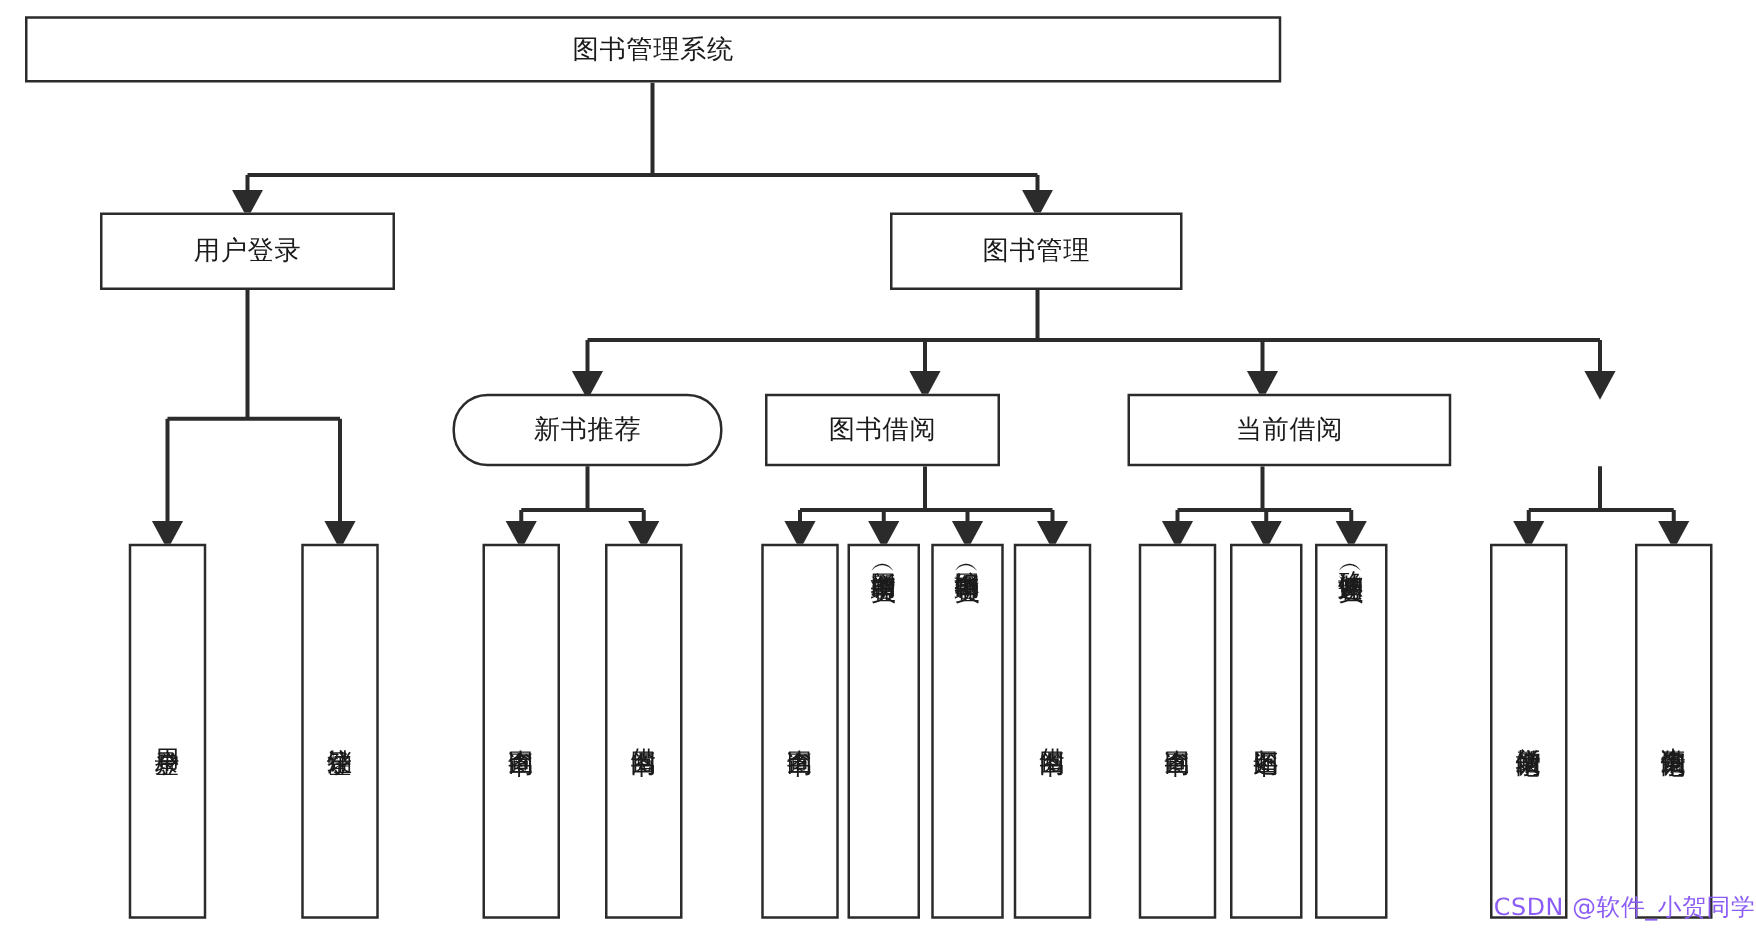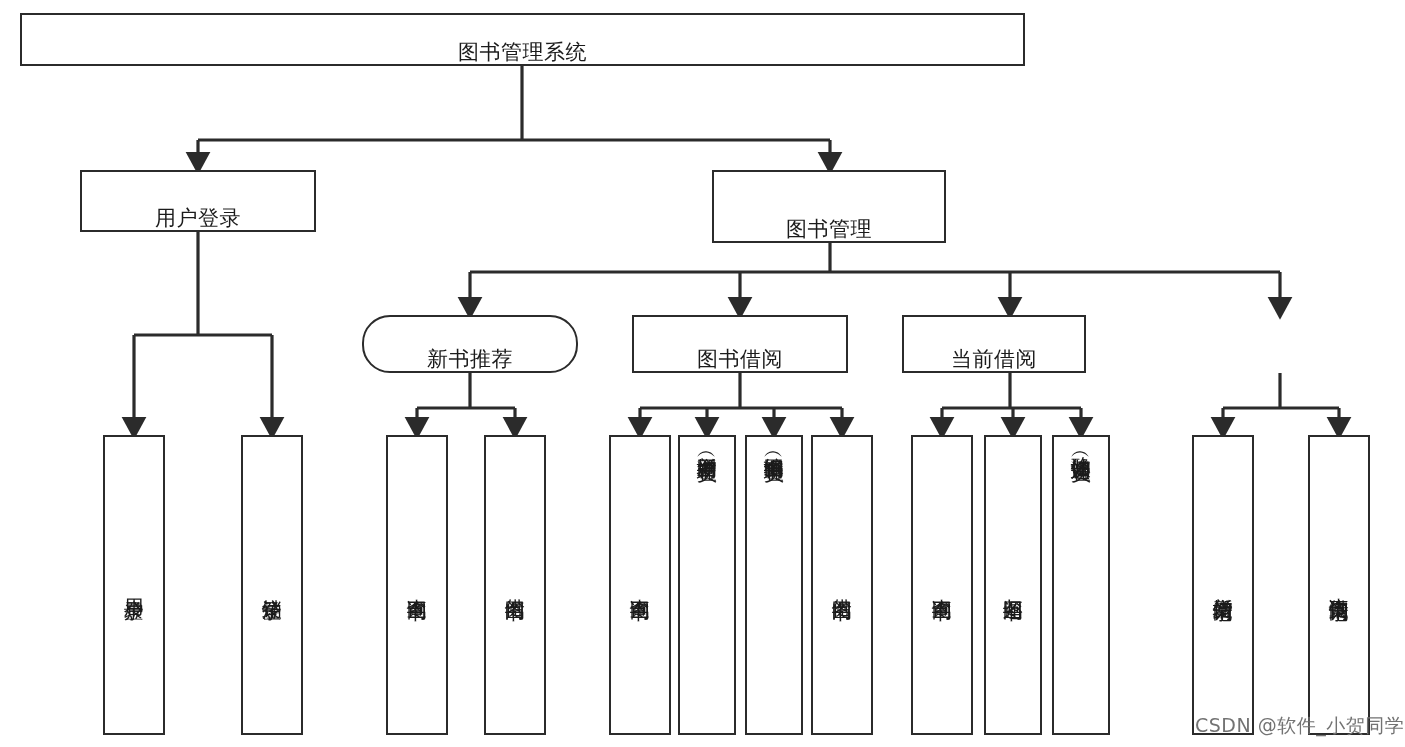--- a/index.html
+++ b/index.html
@@ -25,21 +25,21 @@
     top: 0;
     width: 1405px;
     height: 747px;
   }
   .node-box {
     position: absolute;
     box-sizing: border-box;
     border: 2.5px solid #2b2b2b;
     background: #ffffff;
     display: flex;
-    align-items: flex-end;
+    align-items: center;
     justify-content: center;
     color: #1b1b1b;
   }
   .node-label-h {
     font-size: 21px;
     line-height: 1.1;
     letter-spacing: 0.5px;
     white-space: nowrap;
   }
   .node-box.leaf {
@@ -54,21 +54,21 @@
     line-height: 1.22;
     letter-spacing: 1px;
     white-space: nowrap;
     text-align: center;
   }
   .node-box.leaf.overflow-top {
     align-items: flex-start;
   }
   .watermark {
     position: absolute;
-    color: #737373;
+    color: #8b5cf6;
     font-size: 19px;
     letter-spacing: 0.5px;
     white-space: nowrap;
     pointer-events: none;
   }
 </style>
 </head>
 <body>
 
 <div id="diagram-root">
@@ -138,31 +138,31 @@
     </g>
   </svg>
 
   <div class="node-box" id="box-root" style="left: 20px; top: 13px; width: 1005px; height: 53px;">
     <span class="node-label-h">图书管理系统</span>
   </div>
 
   <div class="node-box" id="box-user_login" style="left: 80px; top: 170px; width: 236px; height: 62px;">
     <span class="node-label-h">用户登录</span>
   </div>
-  <div class="node-box" id="box-book_mgmt" style="left: 712px; top: 170px; width: 234px; height: 73px;">
+  <div class="node-box" id="box-book_mgmt" style="left: 712px; top: 170px; width: 234px; height: 62px;">
     <span class="node-label-h">图书管理</span>
   </div>
 
   <div class="node-box" id="box-new_book_rec" style="left: 362px; top: 315px; width: 216px; height: 58px; border-radius: 28px;">
     <span class="node-label-h">新书推荐</span>
   </div>
-  <div class="node-box" id="box-book_borrow" style="left: 632px; top: 315px; width: 216px; height: 58px;">
+  <div class="node-box" id="box-book_borrow" style="left: 612px; top: 315px; width: 188px; height: 58px;">
     <span class="node-label-h">图书借阅</span>
   </div>
-  <div class="node-box" id="box-current_borrow" style="left: 902px; top: 315px; width: 184px; height: 58px;">
+  <div class="node-box" id="box-current_borrow" style="left: 902px; top: 315px; width: 259px; height: 58px;">
     <span class="node-label-h">当前借阅</span>
   </div>
 
   <div id="leaf-container">
       <div class="node-box leaf" id="leaf-user-login" style="left: 103px; top: 435px; width: 62px; height: 300px;">
         <span class="node-label-v">用户登录</span>
       </div>
       <div class="node-box leaf" id="leaf-user-logout" style="left: 241px; top: 435px; width: 62px; height: 300px;">
         <span class="node-label-v">注销登录</span>
       </div>

